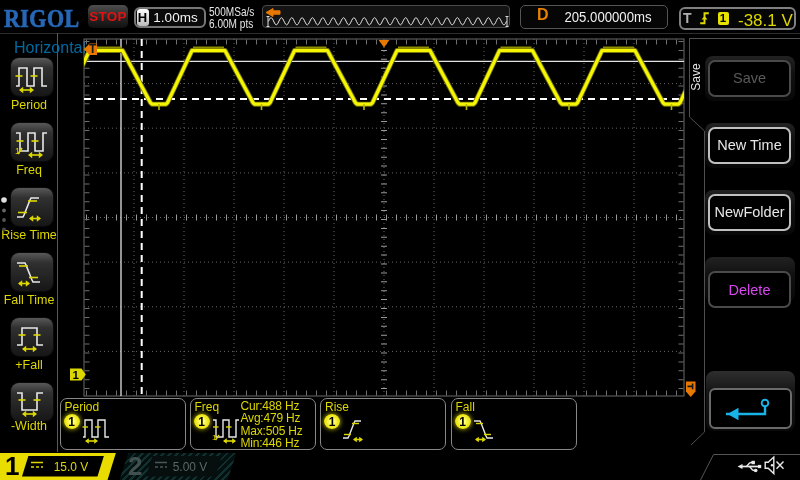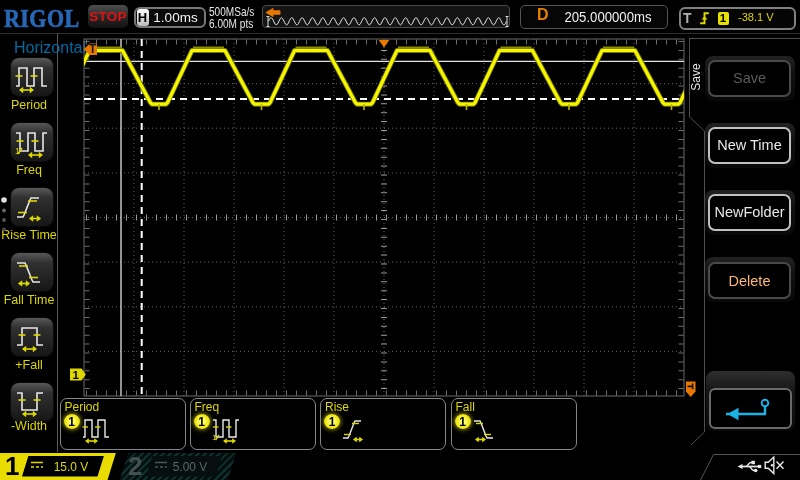--- a/index.html
+++ b/index.html
@@ -43,21 +43,21 @@
 <div class="abs" style="left:520px;top:5px;width:148px;height:24px;border:1px solid #555;border-radius:5px;background:#060606"></div>
 <div class="abs" style="left:537px;top:6px;color:#e88000;font-weight:bold;font-size:16px">D</div>
 <div class="abs" style="left:553px;top:5px;width:110px;height:24px;color:#f0f0f0;font-size:14px;display:flex;align-items:center;justify-content:center;transform:scaleX(.94)">205.000000ms</div>
 <div class="abs" style="left:679px;top:7px;width:117px;height:23px;border:2px solid #808080;border-radius:6px;background:#050505"></div>
 <div class="abs" style="left:683px;top:10px;color:#b0b0b0;font-weight:bold;font-size:14px">T</div>
 <svg width="14" height="15" viewBox="0 0 14 15" style="position:absolute;left:699px;top:11px">
     <path d="M1.2,12.3 H5.5 V2.2 H9.8" stroke="#e0da00" stroke-width="1.9" fill="none"></path>
     <path d="M2.5,8.4 L8.5,8.4 L5.5,5.2 Z" fill="#e0da00"></path>
   </svg>
 <div class="abs" style="left:717.5px;top:11.5px;width:11px;height:13px;border-radius:2px;background:#e8e200;color:#000;font-weight:bold;font-size:11.5px;display:flex;align-items:center;justify-content:center">1</div>
-<div class="abs" style="left:738px;top:10.5px;color:#ddd700;font-size:11px">-38.1 V</div>
+<div class="abs" style="left:738px;top:10.5px;color:#ddd700;font-size:17px">-38.1 V</div>
 <div class="abs" style="left:57px;top:33px;width:1px;height:419px;background:#5a5a5a"></div>
 <div class="abs" style="left:14px;top:39px;width:56px;color:#0369a1;font-size:16px">Horizontal</div>
 <div class="sidebtn" style="top:57.5px">
     <svg width="36" height="34" viewBox="0 0 36 34" style="">
       <polyline points="2,26 5,26 5,8 13,8 13,26 20,26 20,8 28,8 28,26 33,26" stroke="#e8e8e8" stroke-width="1.6" fill="none"></polyline>
       <line x1="1.5" y1="16" x2="8.5" y2="16" stroke="#ddd700" stroke-width="1.6" fill="none"></line>
       <line x1="16.5" y1="16" x2="23.5" y2="16" stroke="#ddd700" stroke-width="1.6" fill="none"></line>
       <line x1="6" y1="30" x2="19" y2="30" stroke="#ddd700" stroke-width="1.6"></line>
       <path d="M5 30 L9.2 26.8 L9.2 33.2 Z" fill="#ddd700"></path>
       <path d="M20 30 L15.8 26.8 L15.8 33.2 Z" fill="#ddd700"></path>
@@ -191,21 +191,21 @@
     <path d="M5,5.5 H116 M5.5,5.5 V84 L20.5,98 V399 L7,412" stroke="#4f4f4f" fill="none"></path>
   </svg>
 <div class="abs" style="left:689px;top:57px;width:14px;height:40px;color:#e8e8e8;font-size:12px;transform:rotate(-90deg);transform-origin:center;display:flex;align-items:center;justify-content:center;white-space:nowrap">Save</div>
 <div class="slot" style="top:55.5px"></div>
 <div class="menubtn" style="top:59.5px;border:2px solid #4a4a4a;color:#5a5a5a">Save</div>
 <div class="slot" style="top:122.5px"></div>
 <div class="menubtn" style="top:126.5px;border:2px solid #c0c0c0;color:#e8e8e8">New Time</div>
 <div class="slot" style="top:189.5px"></div>
 <div class="menubtn" style="top:193.5px;border:2px solid #c0c0c0;color:#e8e8e8">NewFolder</div>
 <div class="slot" style="top:256.5px"></div>
-<div class="menubtn" style="top:262px;border:2px solid #4a4a4a;color:#fdba74">Delete</div>
+<div class="menubtn" style="top:271px;border:2px solid #4a4a4a;color:#d946ef">Delete</div>
 <div class="abs" style="left:706px;top:371px;width:89px;height:60px;border-radius:8px;background:linear-gradient(180deg,#2e2e2e 0%,#151515 35%,#0a0a0a 100%)"></div>
 <div class="abs" style="left:709px;top:388px;width:83px;height:41px;border:2px solid #6a6a6a;border-radius:6px;background:#000"></div>
 <svg width="60" height="30" viewBox="0 0 60 30" style="position:absolute;left:714px;top:395px">
     <circle cx="51" cy="8" r="3.3" stroke="#18b4e8" stroke-width="1.9" fill="none"></circle>
     <path d="M51,11 V19 H12" stroke="#18b4e8" stroke-width="2.4" fill="none"></path>
     <path d="M13.5,19 L24.5,12.8 L24.5,25.2 Z" fill="#18b4e8"></path>
   </svg>
 <div class="panel" style="left:59.5px">
     <div class="ptitle">Period</div>
     <div class="badge">1</div>
@@ -224,20 +224,24 @@
     <div class="picon"><svg width="30" height="32" viewBox="0 0 30 32" style="">
         <polyline points="1,7 4,7 4,24 11,24 11,7 17,7 17,24 24,24 24,7 27,7" stroke="#e8e8e8" stroke-width="1.4" fill="none"></polyline>
         <line x1="1" y1="14" x2="6.5" y2="14" stroke="#ddd700" stroke-width="1.4" fill="none"></line>
         <line x1="14" y1="14" x2="19.5" y2="14" stroke="#ddd700" stroke-width="1.4" fill="none"></line>
         <text x="0" y="27" font-size="8" fill="#ddd700" font-family="Liberation Sans">1</text>
         <line x1="3.5" y1="27" x2="7" y2="22" stroke="#ddd700" stroke-width="1.4" fill="none"></line>
         <line x1="12" y1="28" x2="23" y2="28" stroke="#ddd700" stroke-width="1.6"></line>
         <path d="M11 28 L14.8 25.2 L14.8 30.8 Z" fill="#ddd700"></path>
         <path d="M24 28 L20.2 25.2 L20.2 30.8 Z" fill="#ddd700"></path>
       </svg></div>
+    <div class="pvals">Cur:488 Hz
+Avg:479 Hz
+Max:505 Hz
+Min:446 Hz</div>
   </div>
 <div class="panel" style="left:320px">
     <div class="ptitle">Rise</div>
     <div class="badge">1</div>
     <div class="picon"><svg width="30" height="32" viewBox="0 0 30 32" style="">
         <polyline points="1,25 6,25 7,23 12,10 13,8 19,8" stroke="#e8e8e8" stroke-width="1.4" fill="none"></polyline>
         <line x1="2" y1="21.5" x2="9" y2="21.5" stroke="#ddd700" stroke-width="1.4" fill="none"></line>
         <line x1="10" y1="10.5" x2="17" y2="10.5" stroke="#ddd700" stroke-width="1.4" fill="none"></line>
         <line x1="12" y1="26.5" x2="20" y2="26.5" stroke="#ddd700" stroke-width="1.6"></line>
         <path d="M11 26.5 L14.8 23.7 L14.8 29.3 Z" fill="#ddd700"></path>

